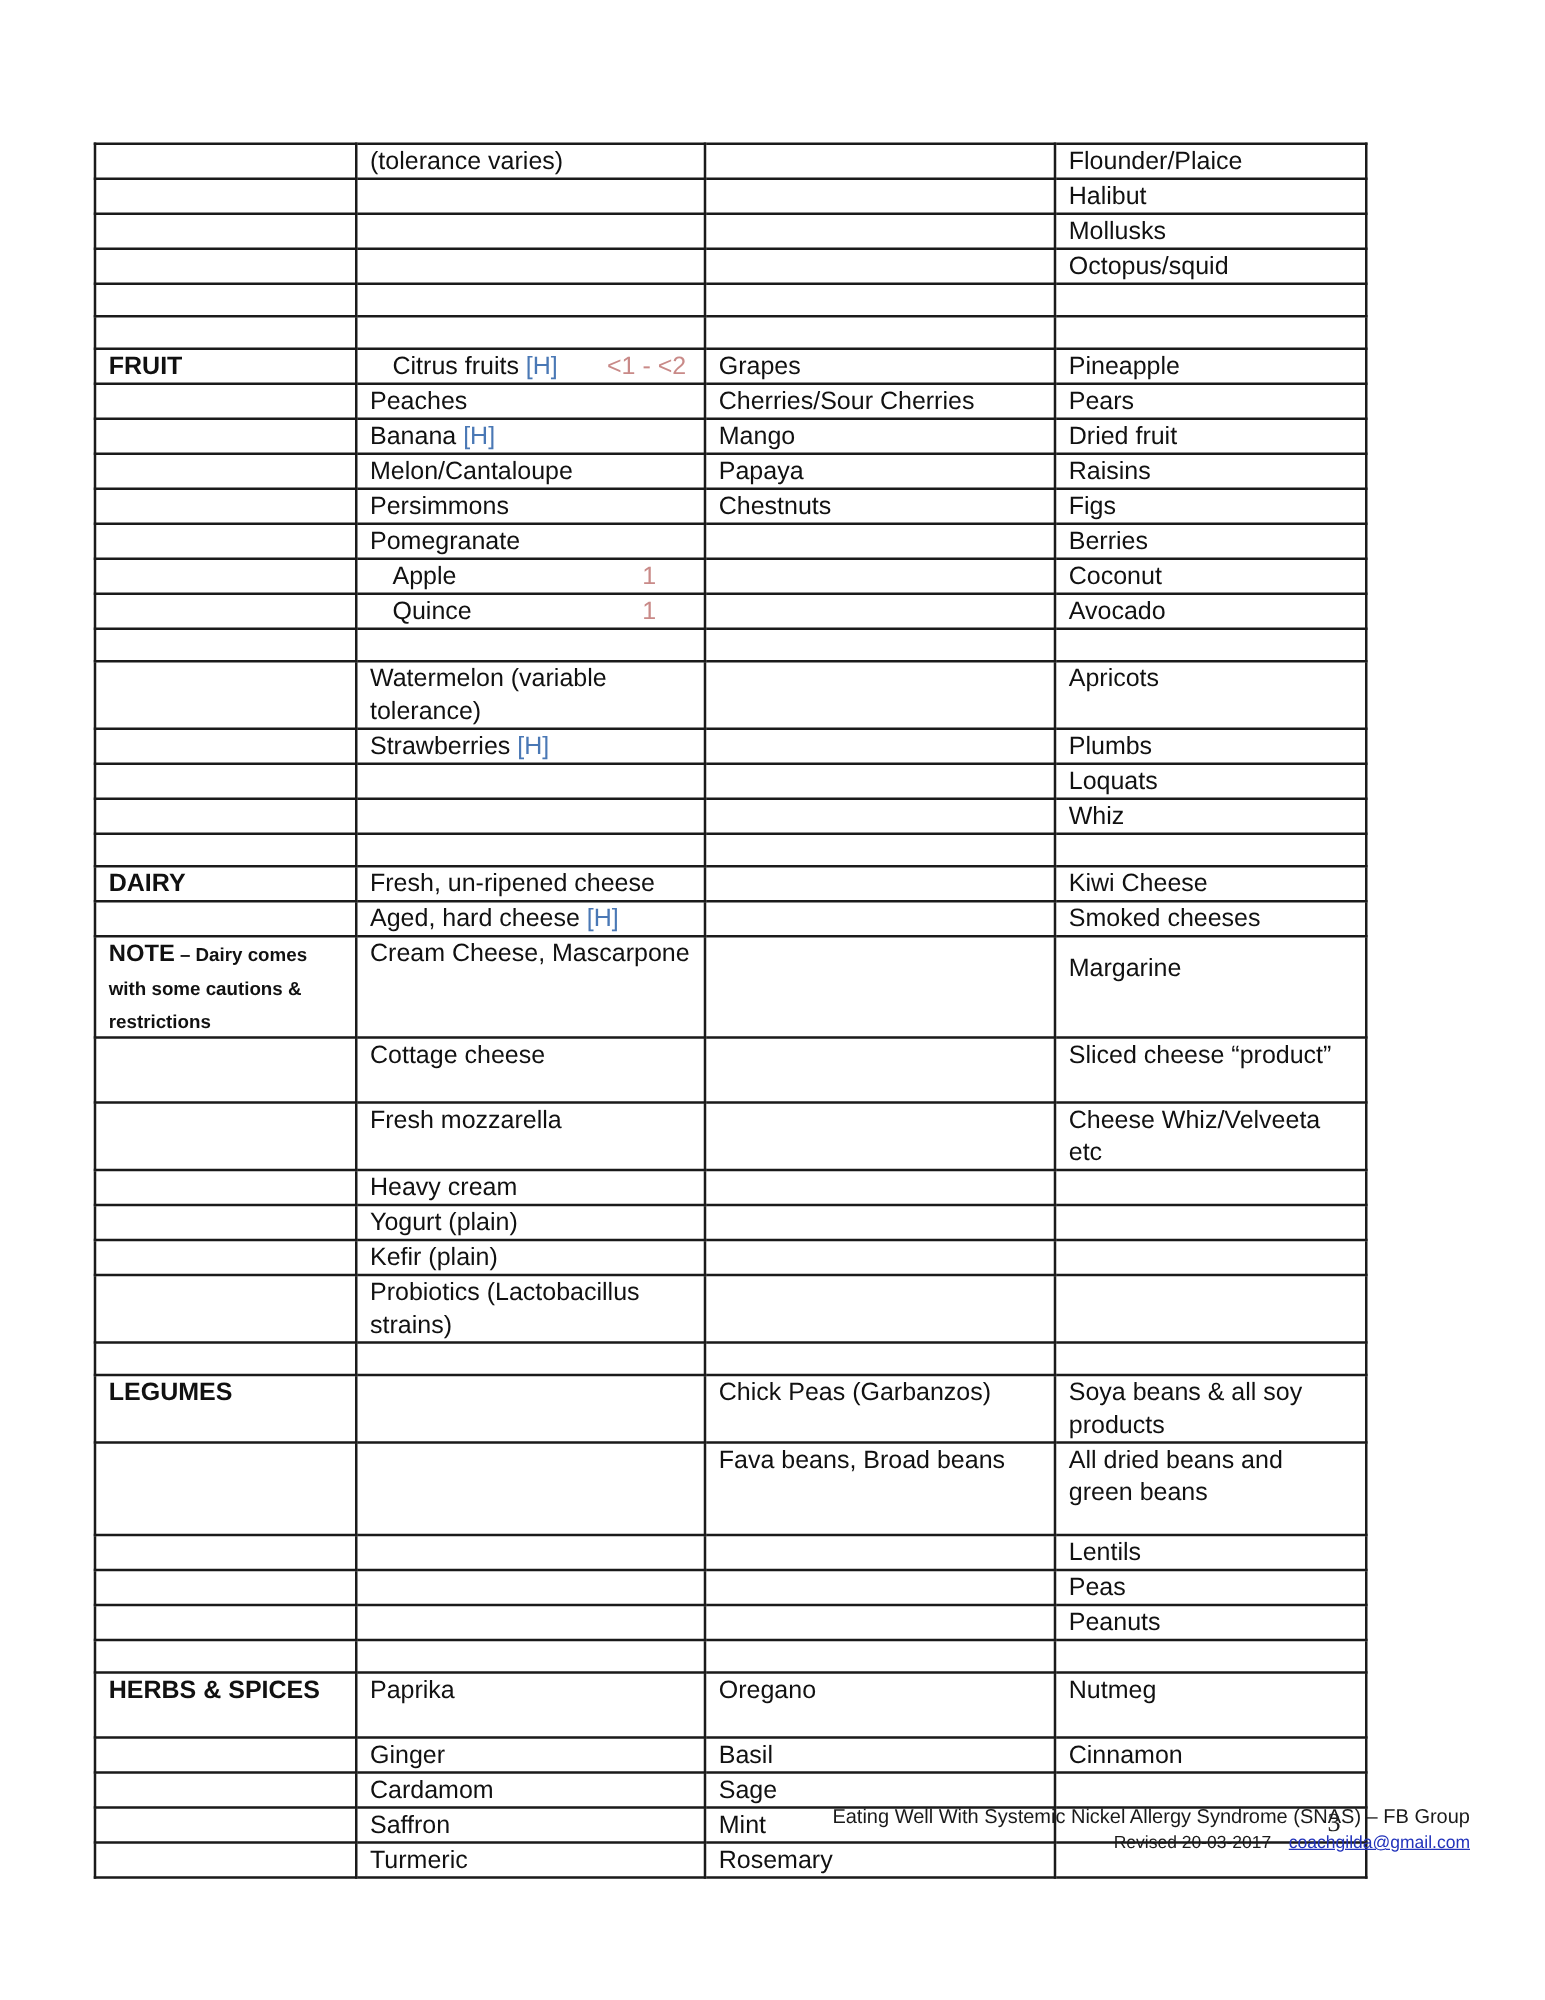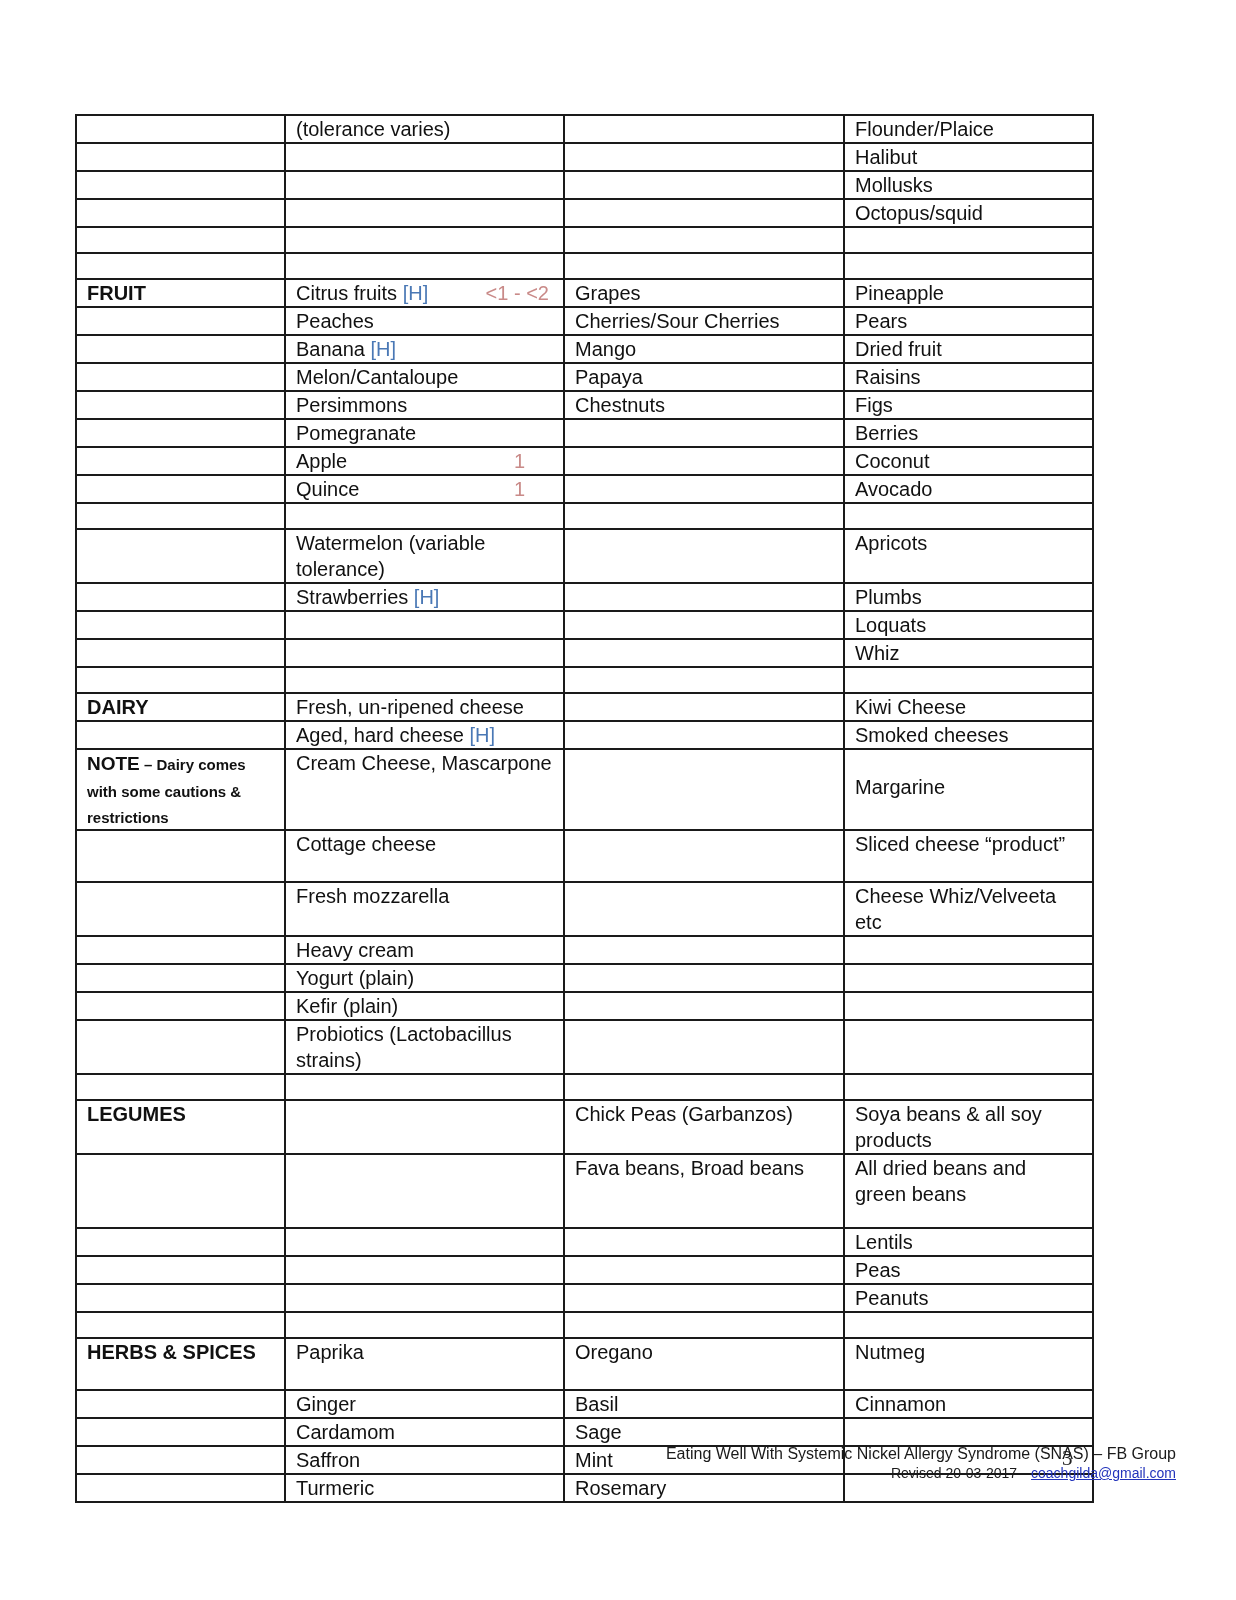--- a/index.html
+++ b/index.html
@@ -8,21 +8,21 @@
   .page { position: absolute; left: 0; top: 0; width: 1236px; height: 1279px; background: #fff; }
   table.foods { position: absolute; left: 75px; top: 114px; border-collapse: collapse;
                 table-layout: fixed; width: 1017px; }
   table.foods col.c1 { width: 209px; }
   table.foods col.c2 { width: 279px; }
   table.foods col.c3 { width: 280px; }
   table.foods col.c4 { width: 249px; }
   table.foods td { border: 2px solid #1a1a1a; padding: 0 10px; vertical-align: top;
                    font-size: 20px; line-height: 26px; overflow: hidden; }
   td.cat { font-weight: bold; padding-left: 11px; }
-  .cellwrap { display: flex; justify-content: space-between; align-items: flex-end; }
+  .cellwrap { display: flex; justify-content: space-between; align-items: flex-end; margin-left: 18px; }
   .h-tag { color: #4a78b5; font-weight: normal; }
   .level { color: #c98a88; padding-right: 4px; }
   .note-big { font-size: 19px; }
   .note-small { font-size: 15px; line-height: 19px; }
   .note { line-height: 19px; padding-top: 1px; font-weight: bold; }
   .bottom { vertical-align: bottom; margin-left: 40px; }
   .footer { position: absolute; left: 0; top: 1444px; width: 1176px; text-align: right;
             font-size: 16px; line-height: 20px; color: #1a1a1a; }
   .footer .line2 { font-size: 14px; line-height: 18px; }
   .footer .email { color: #2233bb; text-decoration: underline; margin-left: 14px; }
@@ -188,21 +188,21 @@
       <tr style="height:26px">
         <td></td>
         <td><span>Aged, hard cheese</span> <span class="h-tag">[H]</span></td>
         <td></td>
         <td>Smoked cheeses</td>
       </tr>
       <tr style="height:60px">
         <td class="note"><span class="note-big">NOTE</span><span class="note-small"> – Dairy comes with some cautions &amp; restrictions</span></td>
         <td>Cream Cheese, Mascarpone</td>
         <td></td>
-        <td style="vertical-align:top;padding-top:24px">Margarine</td>
+        <td style="vertical-align:top;padding-top:12px">Margarine</td>
       </tr>
       <tr style="height:52px">
         <td></td>
         <td>Cottage cheese</td>
         <td></td>
         <td>Sliced cheese “product”</td>
       </tr>
       <tr style="height:52px">
         <td></td>
         <td>Fresh mozzarella</td>

